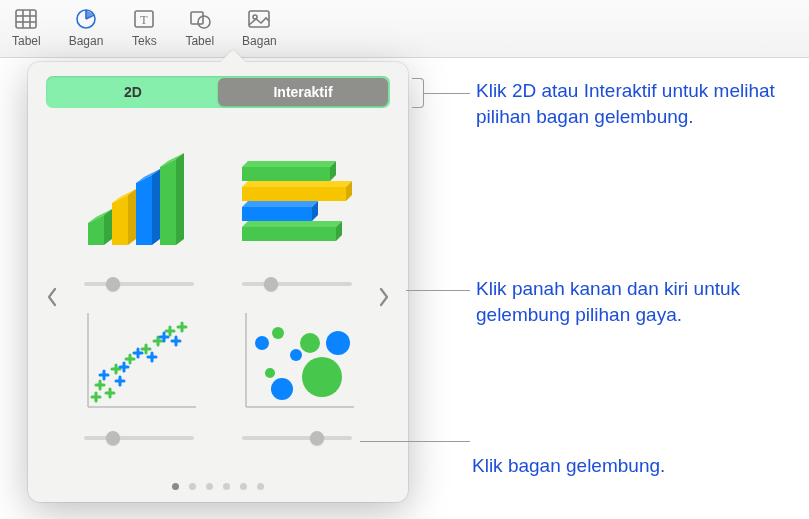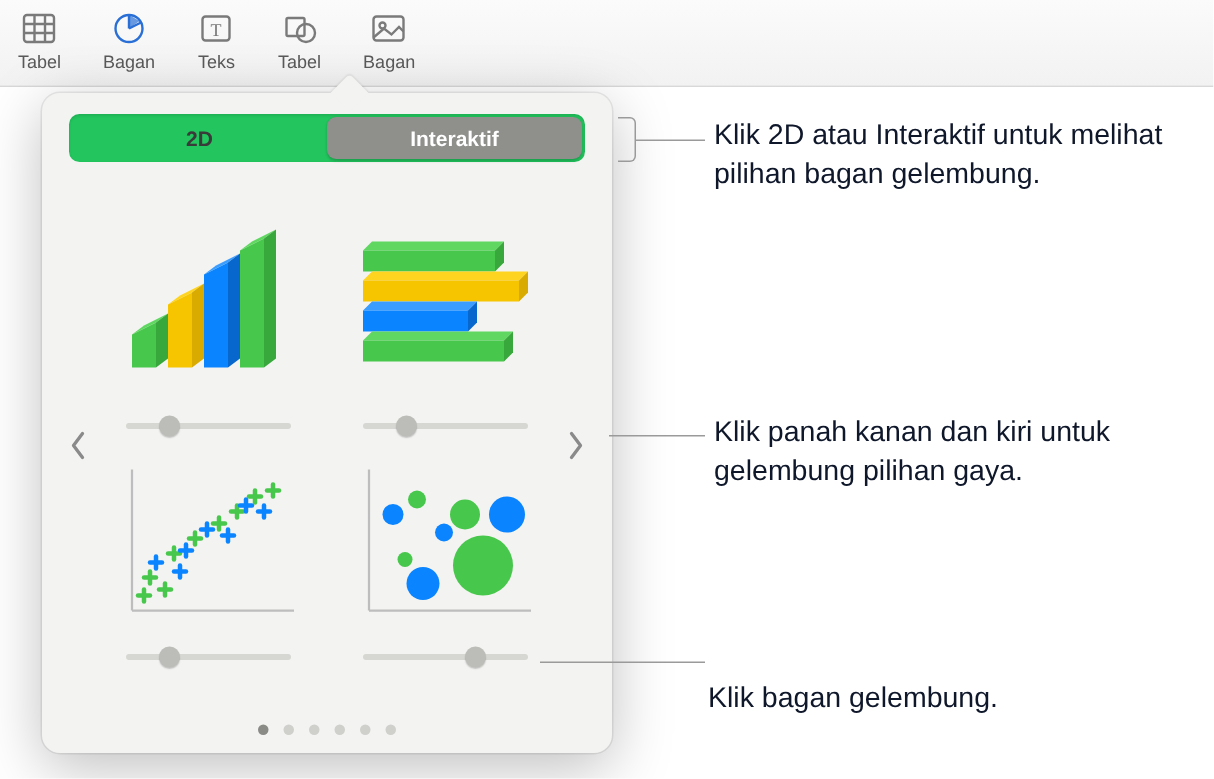--- a/index.html
+++ b/index.html
@@ -65,21 +65,21 @@
       height: 18px;
       background: #f3f3f1;
       transform: rotate(45deg);
       border-top-left-radius: 3px;
       box-shadow: -1px -1px 1px rgba(0,0,0,0.06);
     }
     
     
     .segmented {
       display: flex;
-      background: #22c55e;
+      background: #86efac;
       border-radius: 7px;
       padding: 2px;
       box-shadow: inset 0 1px 2px rgba(0,0,0,0.12);
       margin: 0 6px;
     }
     .seg-item {
       flex: 1;
       text-align: center;
       padding: 6px 0;
       font-size: 14px;
@@ -177,21 +177,21 @@
       border-radius: 50%;
       background: #cfcfcc;
     }
     .dot.active { background: #8a8a87; }
     
     
     .callout {
       position: absolute;
       font-size: 19px;
       line-height: 1.35;
-      color: #0f172a;
+      color: #1d4ed8;
     }
     .callout-line {
       position: absolute;
       border-top: 1px solid #9a9a9a;
     }
     .callout-bracket {
       position: absolute;
       border: 1px solid #9a9a9a;
       border-left: none;
     }

